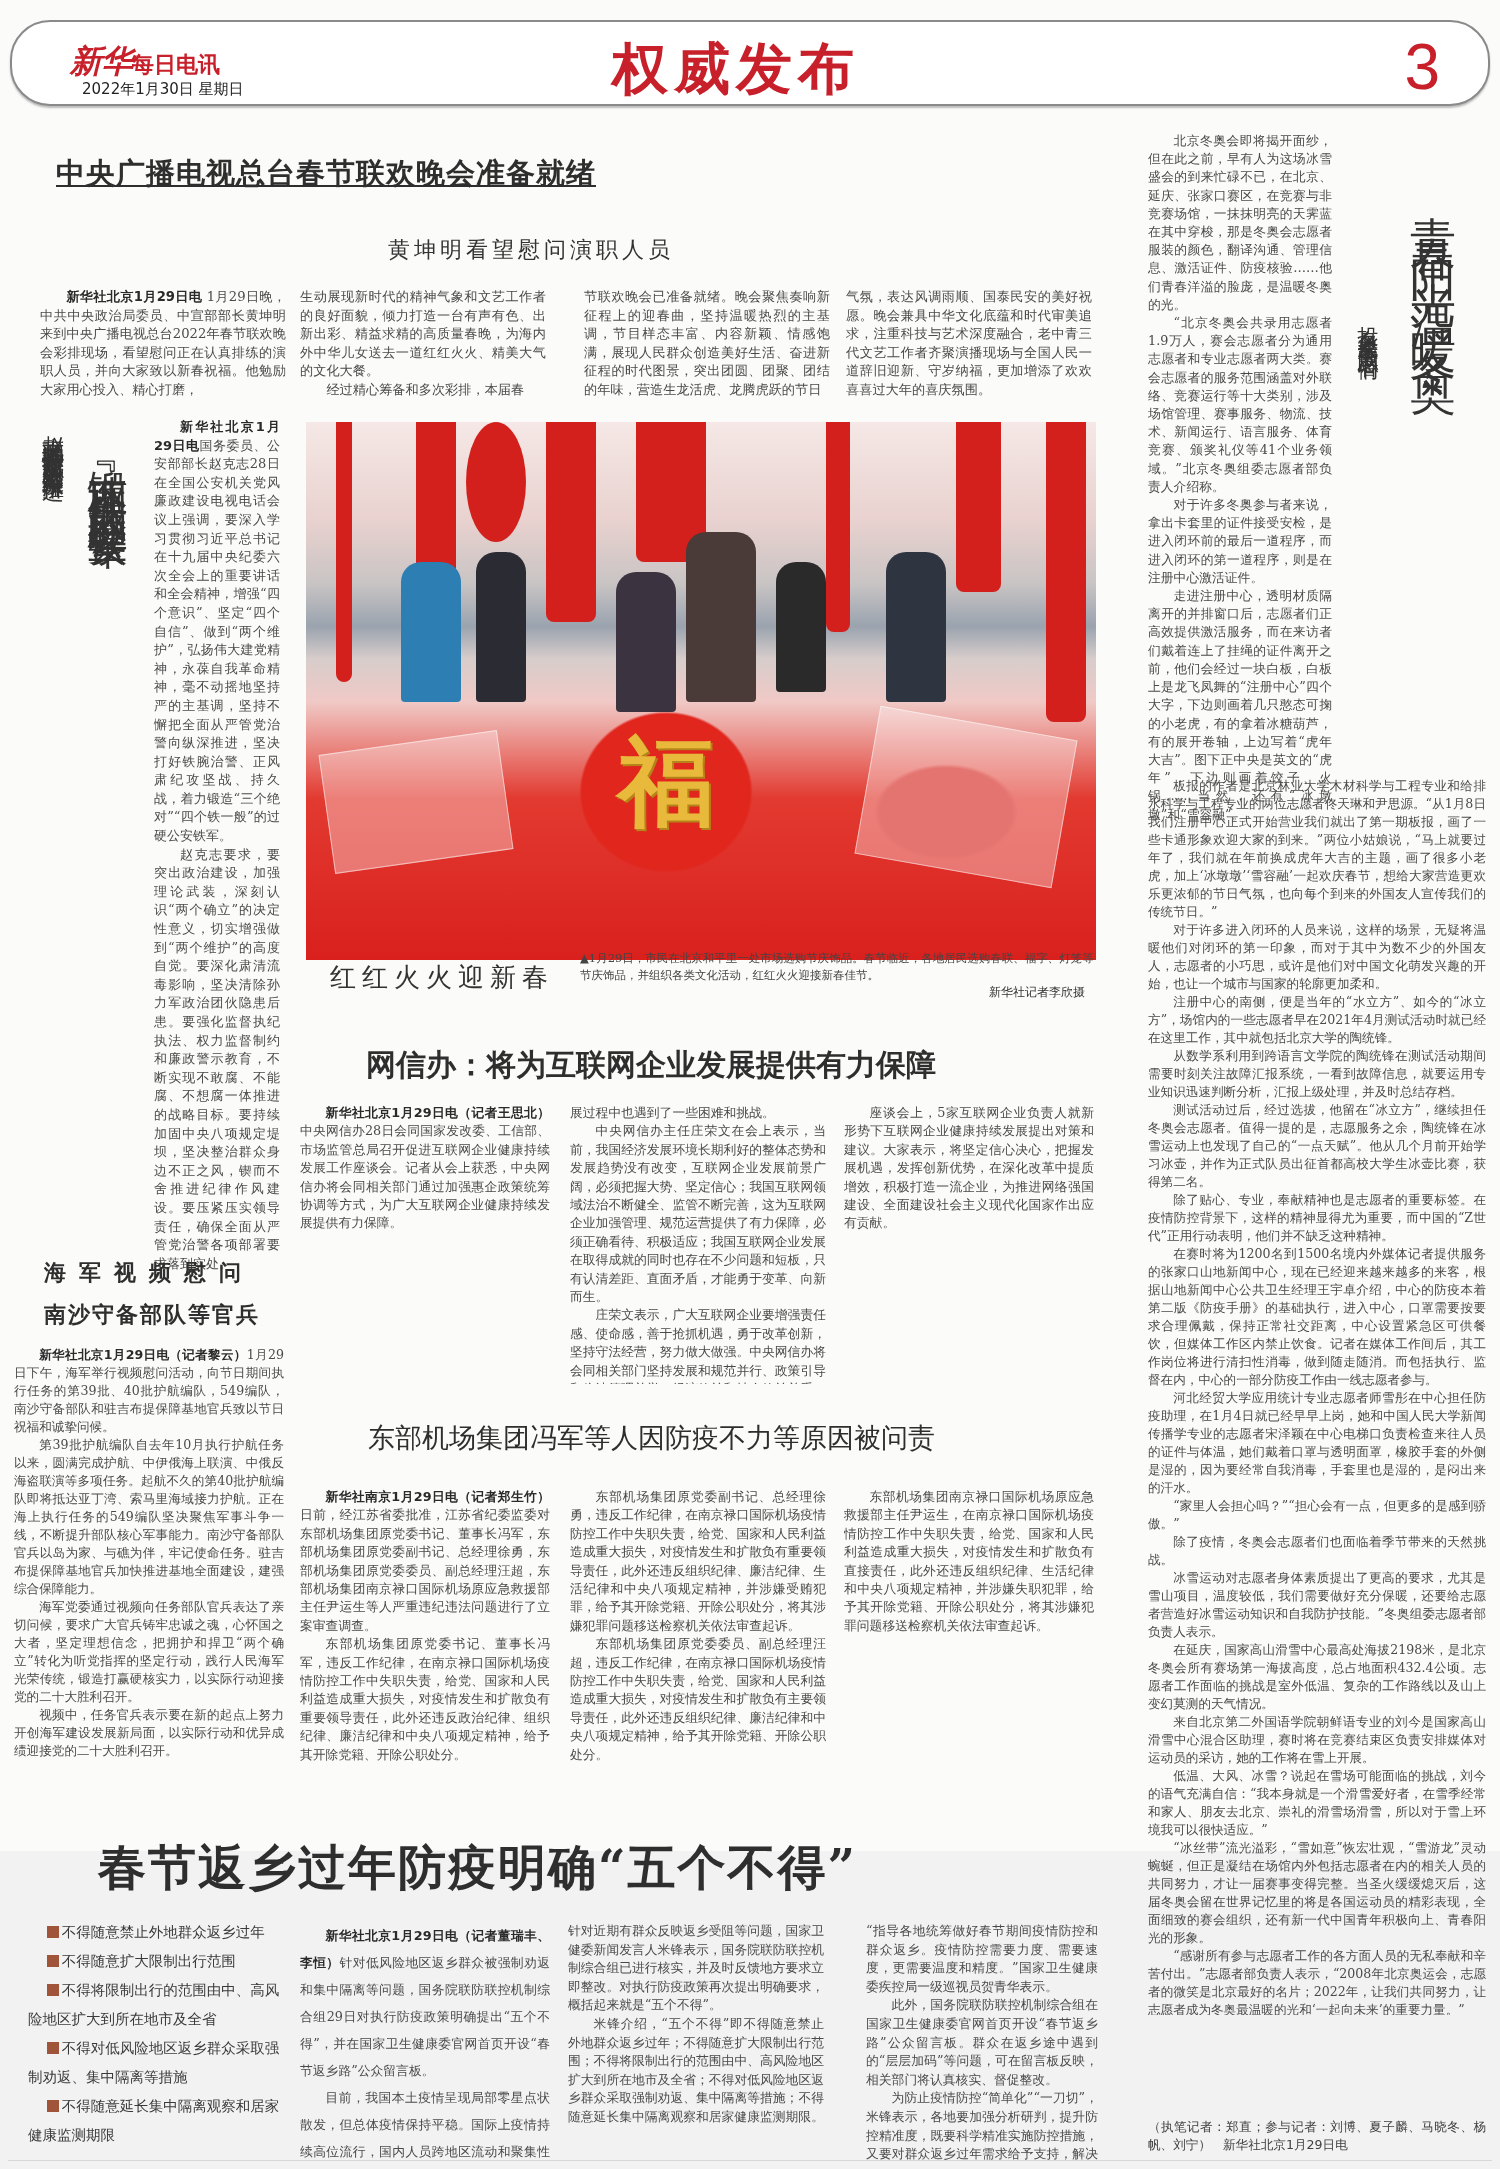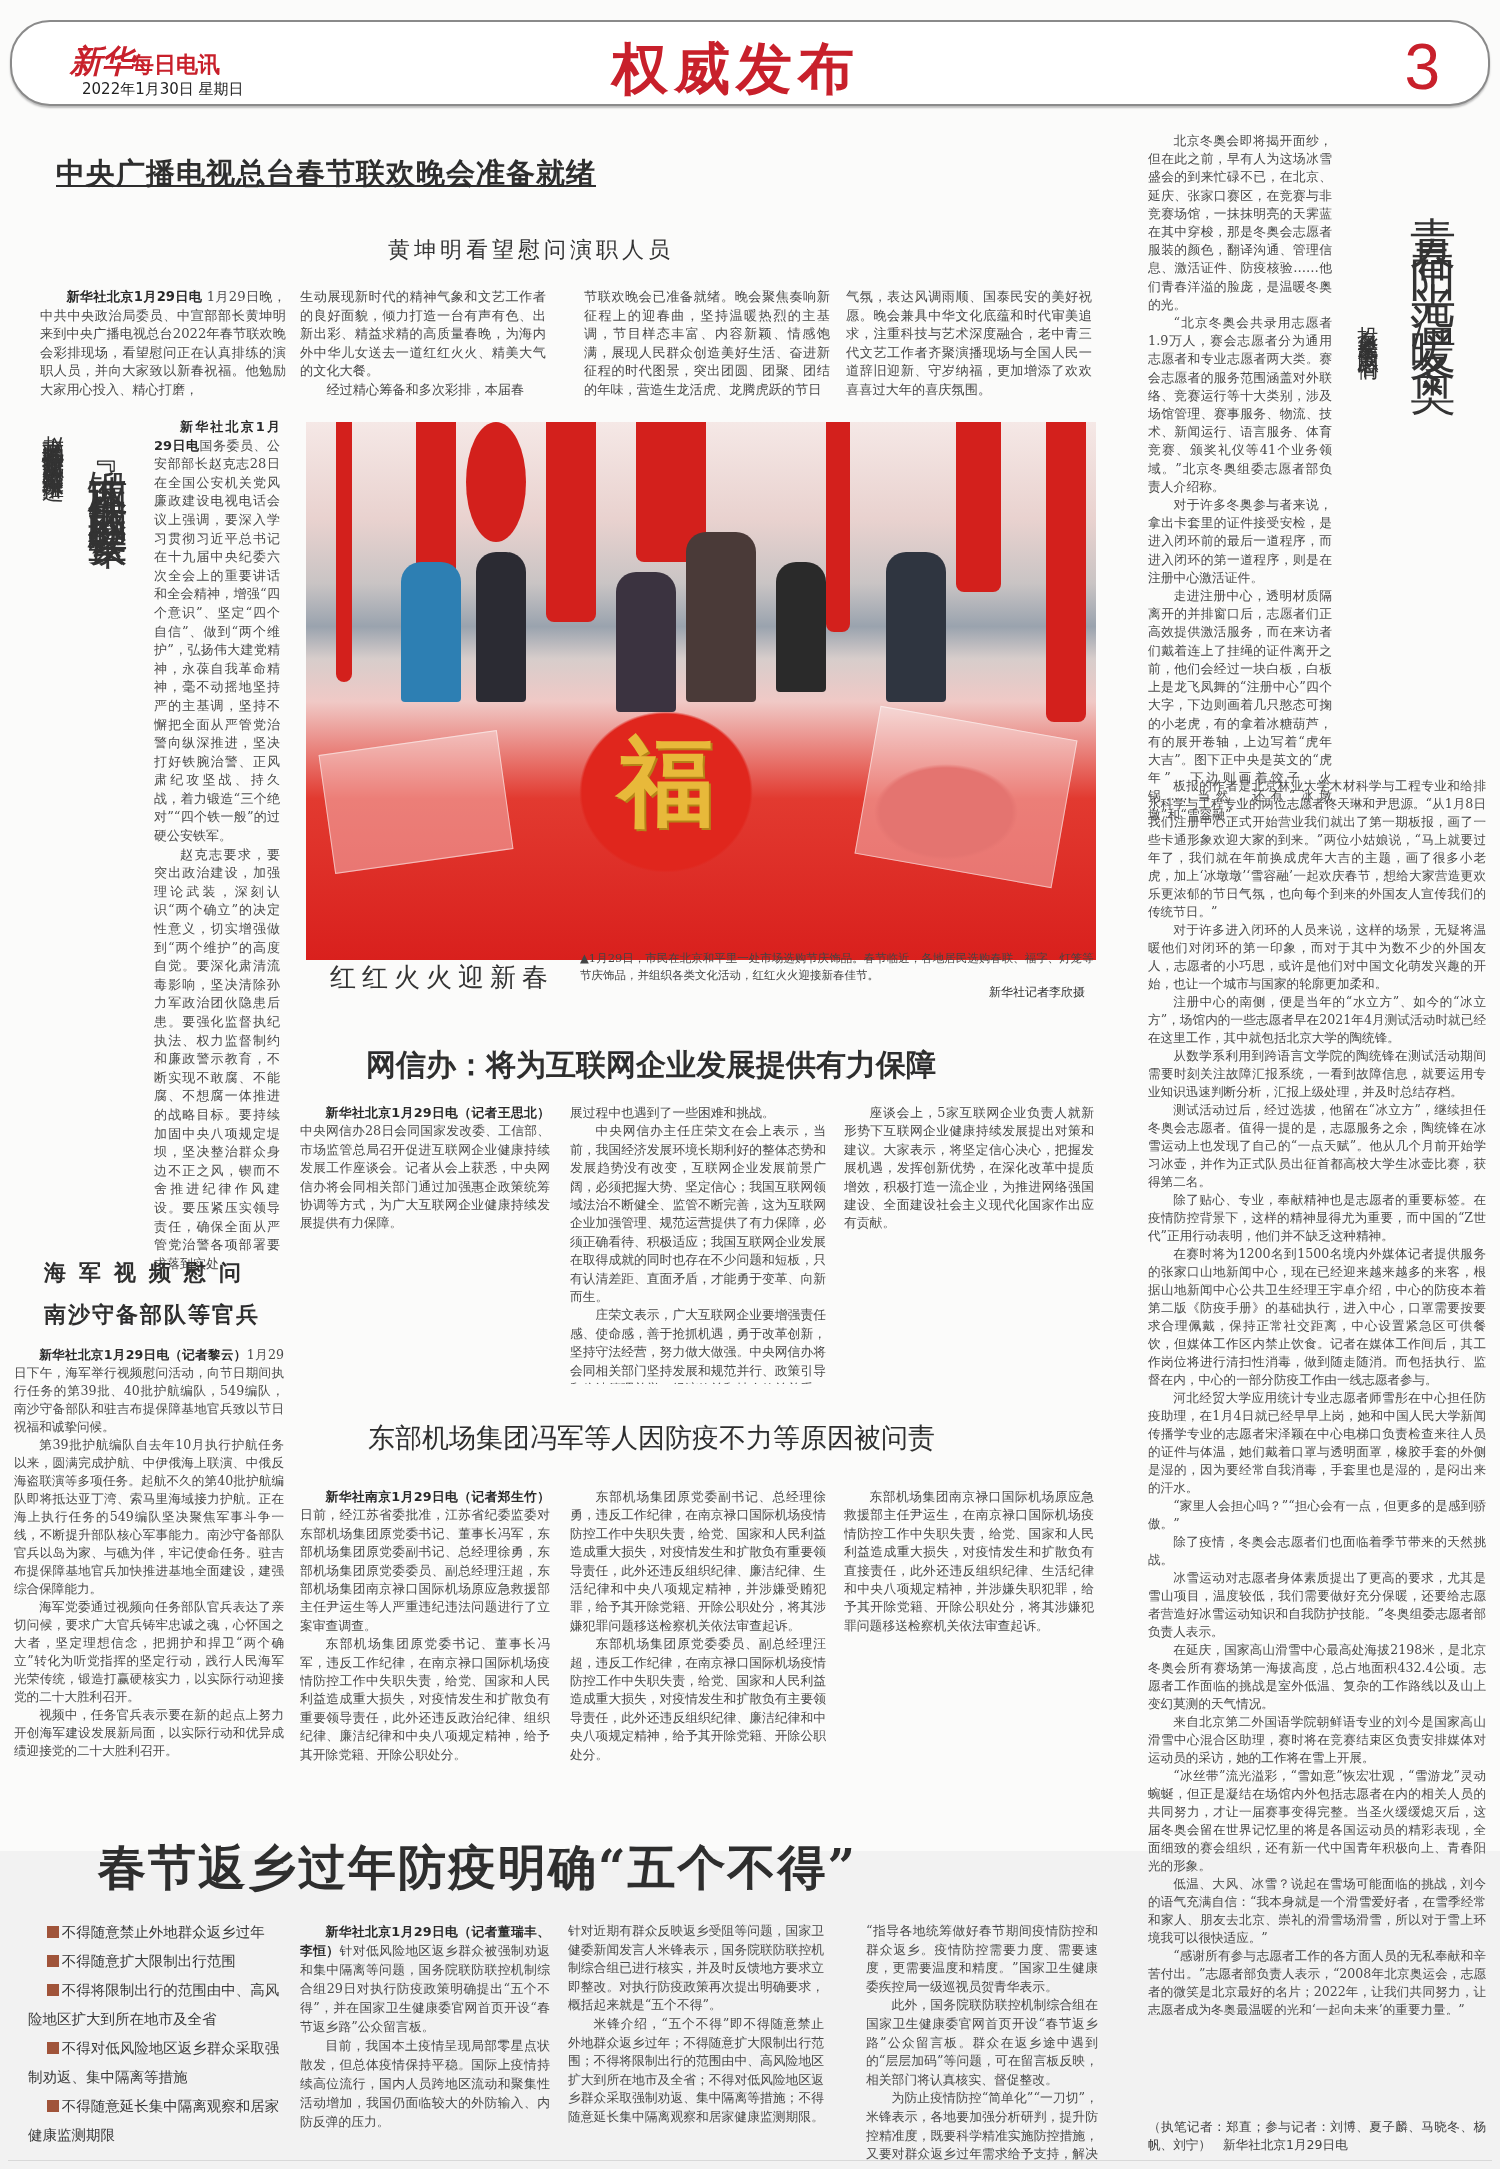--- a/index.html
+++ b/index.html
@@ -143,21 +143,21 @@
   <div class="h1" style="left:98px; top:1836px; font-size:48px; letter-spacing:2px;">春节返乡过年防疫明确“五个不得”</div>
 
   <div class="bullets">
     <div class="b"><span class="sq"></span><span>不得随意禁止外地群众返乡过年</span></div>
     <div class="b"><span class="sq"></span><span>不得随意扩大限制出行范围</span></div>
     <div class="b"><span class="sq"></span><span>不得将限制出行的范围由中、高风险地区扩大到所在地市及全省</span></div>
     <div class="b"><span class="sq"></span><span>不得对低风险地区返乡群众采取强制劝返、集中隔离等措施</span></div>
     <div class="b"><span class="sq"></span><span>不得随意延长集中隔离观察和居家健康监测期限</span></div>
   </div>
 
-  <div class="body-col" style="left:300px; top:1922px; width:250px; height:240px; overflow:hidden; font-size:12.8px; line-height:19px;">
+  <div class="body-col" style="left:300px; top:1922px; width:250px; height:240px; overflow:hidden; font-size:12.8px; line-height:27px;">
     <p><span class="lead">新华社北京1月29日电（记者董瑞丰、李恒）</span><span>针对低风险地区返乡群众被强制劝返和集中隔离等问题，国务院联防联控机制综合组29日对执行防疫政策明确提出“五个不得”，并在国家卫生健康委官网首页开设“春节返乡路”公众留言板。</span></p>
     <p>目前，我国本土疫情呈现局部零星点状散发，但总体疫情保持平稳。国际上疫情持续高位流行，国内人员跨地区流动和聚集性活动增加，我国仍面临较大的外防输入、内防反弹的压力。</p>
   </div>
   <div class="body-col" style="left:568px; top:1922px; width:256px; height:240px; overflow:hidden; font-size:12.8px; line-height:18.6px;">
     <p style="text-indent:0">针对近期有群众反映返乡受阻等问题，国家卫健委新闻发言人米锋表示，国务院联防联控机制综合组已进行核实，并及时反馈地方要求立即整改。对执行防疫政策再次提出明确要求，概括起来就是“五个不得”。</p>
     <p>米锋介绍，“五个不得”即不得随意禁止外地群众返乡过年；不得随意扩大限制出行范围；不得将限制出行的范围由中、高风险地区扩大到所在地市及全省；不得对低风险地区返乡群众采取强制劝返、集中隔离等措施；不得随意延长集中隔离观察和居家健康监测期限。</p>
   </div>
   <div class="body-col" style="left:866px; top:1922px; width:232px; height:240px; overflow:hidden; font-size:12.8px; line-height:18.6px;">
     <p style="text-indent:0">“指导各地统筹做好春节期间疫情防控和群众返乡。疫情防控需要力度、需要速度，更需要温度和精度。”国家卫生健康委疾控局一级巡视员贺青华表示。</p>
     <p>此外，国务院联防联控机制综合组在国家卫生健康委官网首页开设“春节返乡路”公众留言板。群众在返乡途中遇到的“层层加码”等问题，可在留言板反映，相关部门将认真核实、督促整改。</p>
@@ -179,22 +179,22 @@
     <p>从数学系利用到跨语言文学院的陶统锋在测试活动期间需要时刻关注故障汇报系统，一看到故障信息，就要运用专业知识迅速判断分析，汇报上级处理，并及时总结存档。</p>
     <p>测试活动过后，经过选拔，他留在“冰立方”，继续担任冬奥会志愿者。值得一提的是，志愿服务之余，陶统锋在冰雪运动上也发现了自己的“一点天赋”。他从几个月前开始学习冰壶，并作为正式队员出征首都高校大学生冰壶比赛，获得第二名。</p>
     <p>除了贴心、专业，奉献精神也是志愿者的重要标签。在疫情防控背景下，这样的精神显得尤为重要，而中国的“Z世代”正用行动表明，他们并不缺乏这种精神。</p>
     <p>在赛时将为1200名到1500名境内外媒体记者提供服务的张家口山地新闻中心，现在已经迎来越来越多的来客，根据山地新闻中心公共卫生经理王宇卓介绍，中心的防疫本着第二版《防疫手册》的基础执行，进入中心，口罩需要按要求合理佩戴，保持正常社交距离，中心设置紧急区可供餐饮，但媒体工作区内禁止饮食。记者在媒体工作间后，其工作岗位将进行清扫性消毒，做到随走随消。而包括执行、监督在内，中心的一部分防疫工作由一线志愿者参与。</p>
     <p>河北经贸大学应用统计专业志愿者师雪彤在中心担任防疫助理，在1月4日就已经早早上岗，她和中国人民大学新闻传播学专业的志愿者宋泽颖在中心电梯口负责检查来往人员的证件与体温，她们戴着口罩与透明面罩，橡胶手套的外侧是湿的，因为要经常自我消毒，手套里也是湿的，是闷出来的汗水。</p>
     <p>“家里人会担心吗？”“担心会有一点，但更多的是感到骄傲。”</p>
     <p>除了疫情，冬奥会志愿者们也面临着季节带来的天然挑战。</p>
     <p>冰雪运动对志愿者身体素质提出了更高的要求，尤其是雪山项目，温度较低，我们需要做好充分保暖，还要给志愿者营造好冰雪运动知识和自我防护技能。”冬奥组委志愿者部负责人表示。</p>
     <p>在延庆，国家高山滑雪中心最高处海拔2198米，是北京冬奥会所有赛场第一海拔高度，总占地面积432.4公顷。志愿者工作面临的挑战是室外低温、复杂的工作路线以及山上变幻莫测的天气情况。</p>
     <p>来自北京第二外国语学院朝鲜语专业的刘今是国家高山滑雪中心混合区助理，赛时将在竞赛结束区负责安排媒体对运动员的采访，她的工作将在雪上开展。</p>
+    <p>低温、大风、冰雪？说起在雪场可能面临的挑战，刘今的语气充满自信：“我本身就是一个滑雪爱好者，在雪季经常和家人、朋友去北京、崇礼的滑雪场滑雪，所以对于雪上环境我可以很快适应。”</p>
     <p>“冰丝带”流光溢彩，“雪如意”恢宏壮观，“雪游龙”灵动蜿蜒，但正是凝结在场馆内外包括志愿者在内的相关人员的共同努力，才让一届赛事变得完整。当圣火缓缓熄灭后，这届冬奥会留在世界记忆里的将是各国运动员的精彩表现，全面细致的赛会组织，还有新一代中国青年积极向上、青春阳光的形象。</p>
-    <p>低温、大风、冰雪？说起在雪场可能面临的挑战，刘今的语气充满自信：“我本身就是一个滑雪爱好者，在雪季经常和家人、朋友去北京、崇礼的滑雪场滑雪，所以对于雪上环境我可以很快适应。”</p>
     <p>“感谢所有参与志愿者工作的各方面人员的无私奉献和辛苦付出。”志愿者部负责人表示，“2008年北京奥运会，志愿者的微笑是北京最好的名片；2022年，让我们共同努力，让志愿者成为冬奥最温暖的光和‘一起向未来’的重要力量。”</p>
   </div>
   <div class="body-col" style="left:1148px; top:2118px; width:338px; font-size:12.6px; line-height:18px; font-family:'DejaVu Sans',sans-serif; color:#404040;">
     <span>（执笔记者：郑直；参与记者：刘博、夏子麟、马晓冬、杨帆、刘宁）</span>&nbsp;&nbsp;&nbsp;<span>新华社北京1月29日电</span>
   </div>
 
   <div class="rule" style="left:8px; top:2160px; width:1484px; height:1px;"></div>
 </div>
 
 </body></html>

